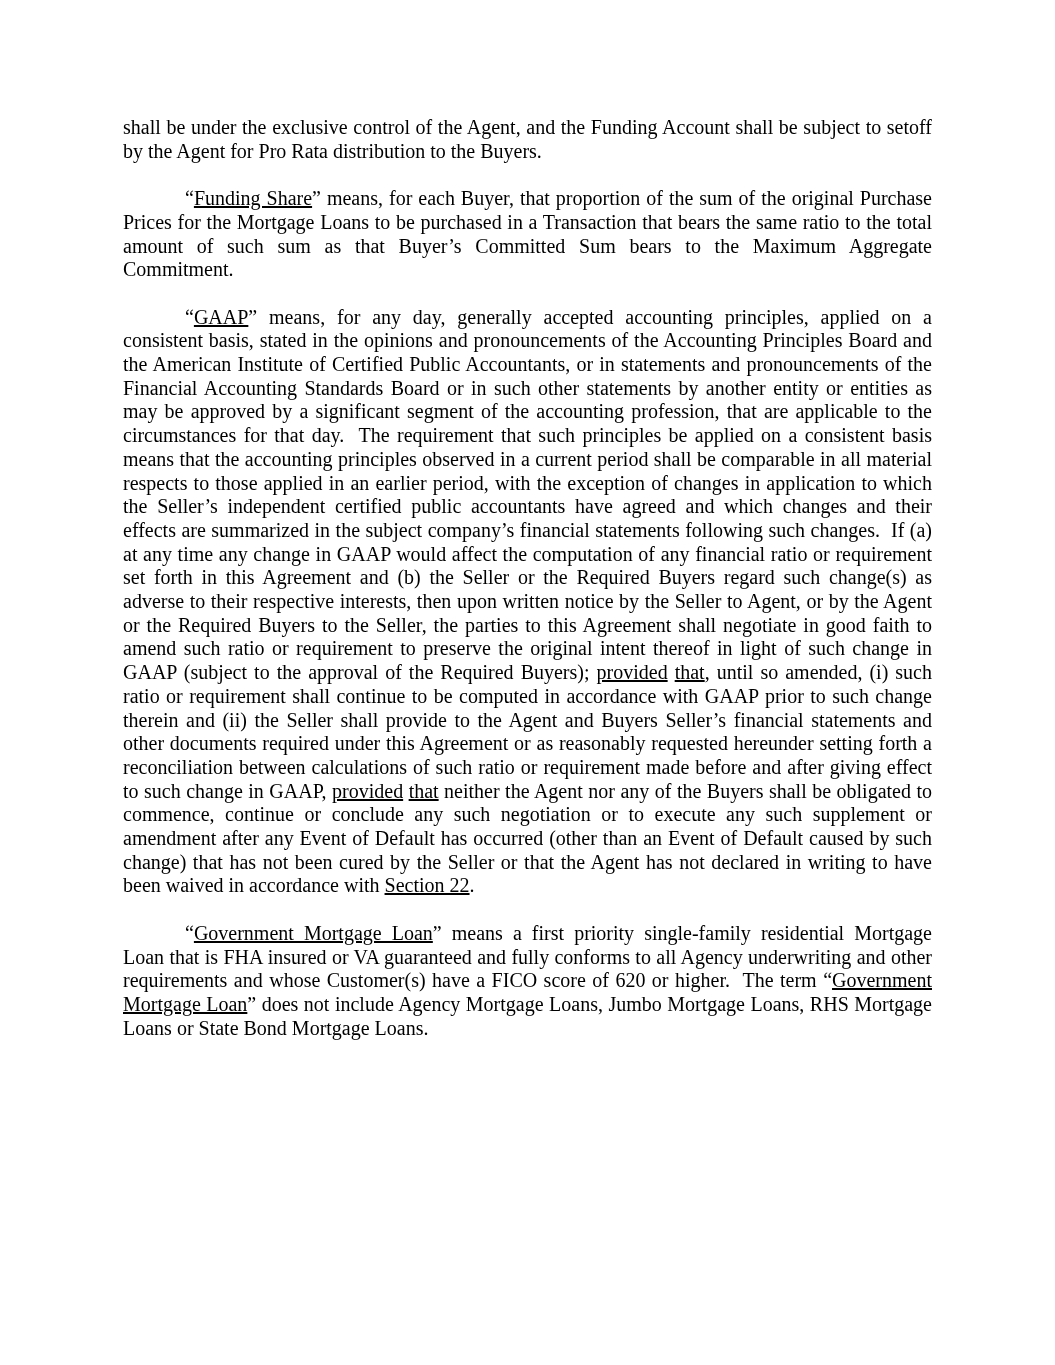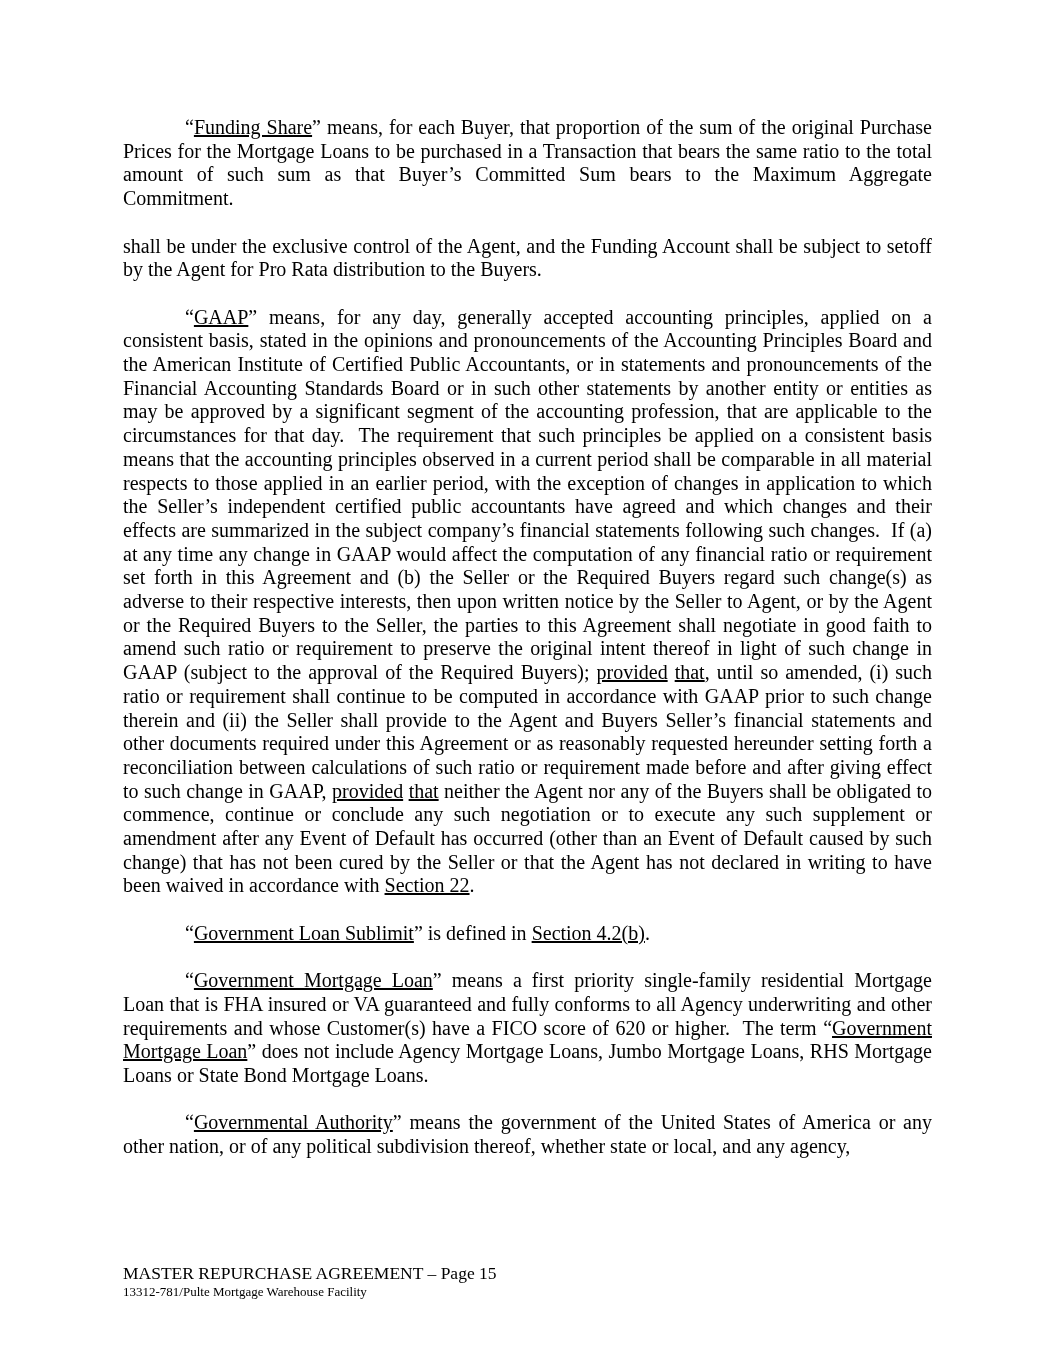--- a/index.html
+++ b/index.html
@@ -31,24 +31,18 @@
     text-align: left;
   }
   .footer-line1 { font-size: 17.5px; line-height: 22px; }
   .footer-line2 { font-size: 13px; line-height: 16px; }
 </style>
 </head>
 <body>
 
 <div class="page">
   <div class="content">
+      <p class="para"><span>shall be under the exclusive control of the Agent, and the Funding Account shall be subject to setoff by the Agent for Pro Rata distribution to the Buyers.</span></p>
       <p class="para indent"><span>“</span><span class="u">Funding Share</span><span>” means, for each Buyer, that proportion of the sum of the original Purchase Prices for the Mortgage Loans to be purchased in a Transaction that bears the same ratio to the total amount of such sum as that Buyer’s Committed Sum bears to the Maximum Aggregate Commitment.</span></p>
-      <p class="para"><span>shall be under the exclusive control of the Agent, and the Funding Account shall be subject to setoff by the Agent for Pro Rata distribution to the Buyers.</span></p>
       <p class="para indent"><span>“</span><span class="u">GAAP</span><span>” means, for any day, generally accepted accounting principles, applied on a consistent basis, stated in the opinions and pronouncements of the Accounting Principles Board and the American Institute of Certified Public Accountants, or in statements and pronouncements of the Financial Accounting Standards Board or in such other statements by another entity or entities as may be approved by a significant segment of the accounting profession, that are applicable to the circumstances for that day.&nbsp; The requirement that such principles be applied on a consistent basis means that the accounting principles observed in a current period shall be comparable in all material respects to those applied in an earlier period, with the exception of changes in application to which the Seller’s independent certified public accountants have agreed and which changes and their effects are summarized in the subject company’s financial statements following such changes.&nbsp; If (a) at any time any change in GAAP would affect the computation of any financial ratio or requirement set forth in this Agreement and (b) the Seller or the Required Buyers regard such change(s) as adverse to their respective interests, then upon written notice by the Seller to Agent, or by the Agent or the Required Buyers to the Seller, the parties to this Agreement shall negotiate in good faith to amend such ratio or requirement to preserve the original intent thereof in light of such change in GAAP (subject to the approval of the Required Buyers); </span><span class="u">provided</span><span> </span><span class="u">that</span><span>, until so amended, (i) such ratio or requirement shall continue to be computed in accordance with GAAP prior to such change therein and (ii) the Seller shall provide to the Agent and Buyers Seller’s financial statements and other documents required under this Agreement or as reasonably requested hereunder setting forth a reconciliation between calculations of such ratio or requirement made before and after giving effect to such change in GAAP, </span><span class="u">provided</span><span> </span><span class="u">that</span><span> neither the Agent nor any of the Buyers shall be obligated to commence, continue or conclude any such negotiation or to execute any such supplement or amendment after any Event of Default has occurred (other than an Event of Default caused by such change) that has not been cured by the Seller or that the Agent has not declared in writing to have been waived in accordance with </span><span class="u">Section 22</span><span>.</span></p>
-      <p class="para indent"><span>“</span><span class="u">Government Loan Sublimit</span><span>” is defined in </span><span class="u">Section 4.2(b)</span><span>.</span></p>
       <p class="para indent"><span>“</span><span class="u">Government Mortgage Loan</span><span>” means a first priority single-family residential Mortgage Loan that is FHA insured or VA guaranteed and fully conforms to all Agency underwriting and other requirements and whose Customer(s) have a FICO score of 620 or higher.&nbsp; The term “</span><span class="u">Government Mortgage Loan</span><span>” does not include Agency Mortgage Loans, Jumbo Mortgage Loans, RHS Mortgage Loans or State Bond Mortgage Loans.</span></p>
-      <p class="para indent"><span>“</span><span class="u">Governmental Authority</span><span>” means the government of the United States of America or any other nation, or of any political subdivision thereof, whether state or local, and any agency,</span></p>
     </div>
-  <div class="footer">
-    <div class="footer-line1">MASTER REPURCHASE AGREEMENT – Page 15</div>
-    <div class="footer-line2">13312-781/Pulte Mortgage Warehouse Facility</div>
-  </div>
 </div>
 
 </body></html>

